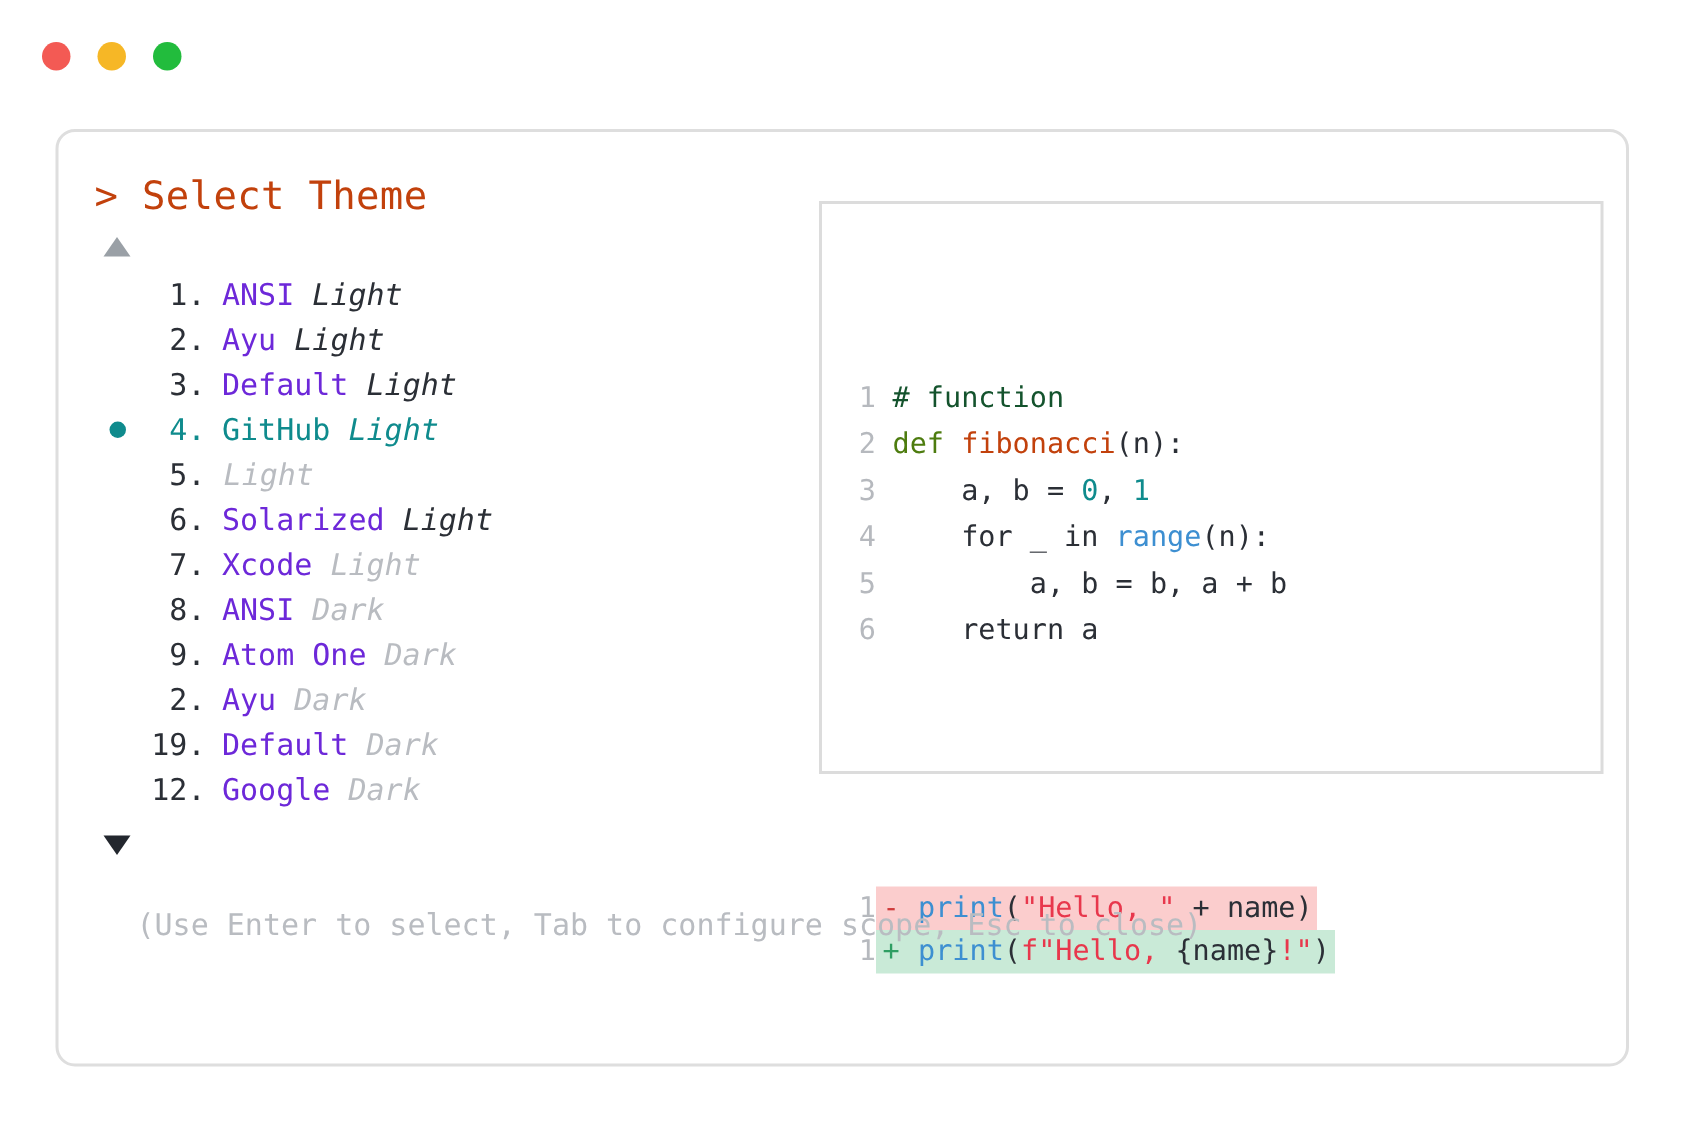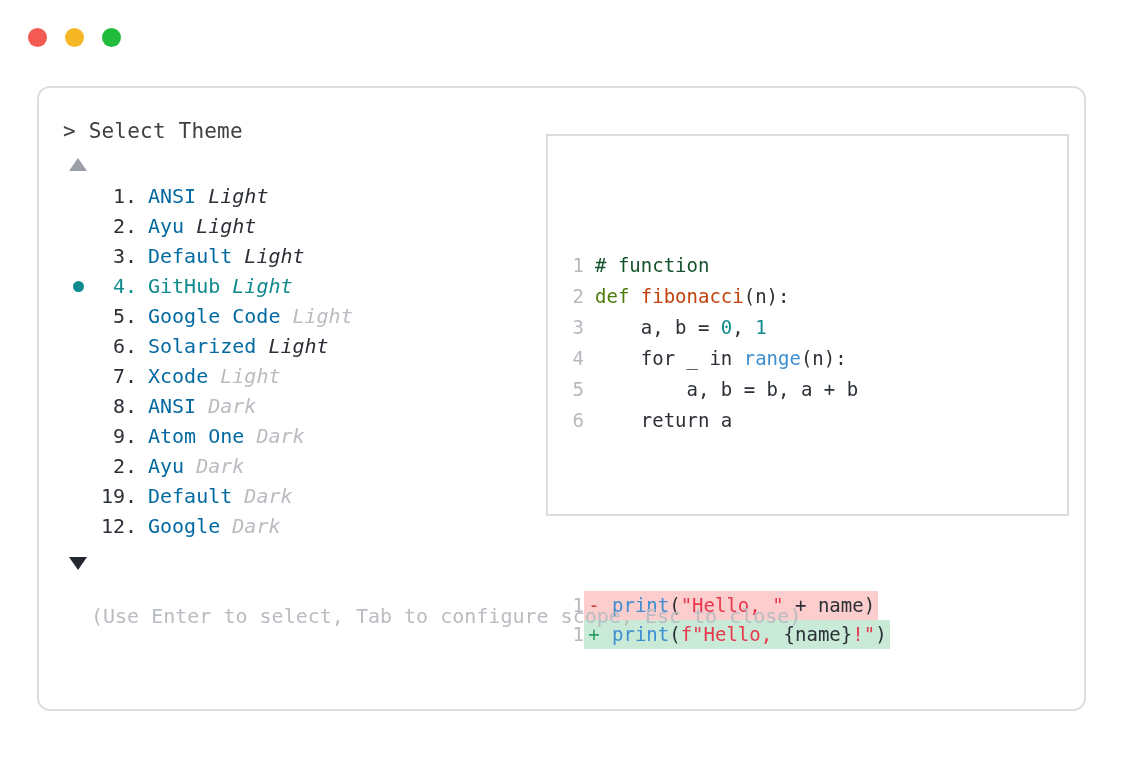--- a/index.html
+++ b/index.html
@@ -58,23 +58,23 @@
   .col-left {
     width: 478px;
     flex: 0 0 478px;
   }
   .col-right {
     flex: 1 1 auto;
     position: relative;
   }
 
   .section-title {
-    font-size: 21px;
+    font-size: 26px;
     line-height: 26px;
-    color: #404040;
+    color: #c2410c;
     letter-spacing: 0.2px;
     white-space: pre;
   }
   .left-title {
     margin-left: 0;
   }
   .right-title {
     margin-left: 5px;
   }
 
@@ -131,21 +131,21 @@
   .theme-row.selected .bullet { display: block; }
 
   .idx {
     width: 44px;
     flex: 0 0 44px;
     text-align: right;
     color: #2b2f36;
   }
   .name {
     margin-left: 11px;
-    color: #0369a1;
+    color: #6d28d9;
   }
   .variant {
     color: #b9bcc1;
     font-style: italic;
   }
   .variant.solid {
     color: #2b2f36;
   }
   .theme-row.selected .idx,
   .theme-row.selected .name,
@@ -246,21 +246,21 @@
       <div class="col-left">
         <div class="section-title left-title">&gt; Select Theme</div>
 
         <div class="arrow-up"></div>
 
         <ul class="theme-list">
             <li class="theme-row"><span class="bullet-cell"></span><span class="idx">1.</span><span class="name">ANSI</span><span> </span><span class="variant solid">Light</span></li>
             <li class="theme-row"><span class="bullet-cell"></span><span class="idx">2.</span><span class="name">Ayu</span><span> </span><span class="variant solid">Light</span></li>
             <li class="theme-row"><span class="bullet-cell"></span><span class="idx">3.</span><span class="name">Default</span><span> </span><span class="variant solid">Light</span></li>
             <li class="theme-row selected"><span class="bullet-cell"><span class="bullet"></span></span><span class="idx">4.</span><span class="name">GitHub</span><span> </span><span class="variant solid">Light</span></li>
-            <li class="theme-row"><span class="bullet-cell"></span><span class="idx">5.</span><span class="name">Google Code</span><span> </span><span class="variant">Light</span></li>
+            <li class="theme-row"><span class="bullet-cell"></span><span class="idx">5.</span><span> </span><span class="variant">Light</span></li>
             <li class="theme-row"><span class="bullet-cell"></span><span class="idx">6.</span><span class="name">Solarized</span><span> </span><span class="variant solid">Light</span></li>
             <li class="theme-row"><span class="bullet-cell"></span><span class="idx">7.</span><span class="name">Xcode</span><span> </span><span class="variant">Light</span></li>
             <li class="theme-row"><span class="bullet-cell"></span><span class="idx">8.</span><span class="name">ANSI</span><span> </span><span class="variant">Dark</span></li>
             <li class="theme-row"><span class="bullet-cell"></span><span class="idx">9.</span><span class="name">Atom One</span><span> </span><span class="variant">Dark</span></li>
             <li class="theme-row"><span class="bullet-cell"></span><span class="idx">2.</span><span class="name">Ayu</span><span> </span><span class="variant">Dark</span></li>
             <li class="theme-row"><span class="bullet-cell"></span><span class="idx">19.</span><span class="name">Default</span><span> </span><span class="variant">Dark</span></li>
             <li class="theme-row"><span class="bullet-cell"></span><span class="idx">12.</span><span class="name">Google</span><span> </span><span class="variant">Dark</span></li>
           </ul>
 
         <div class="arrow-down"></div>

